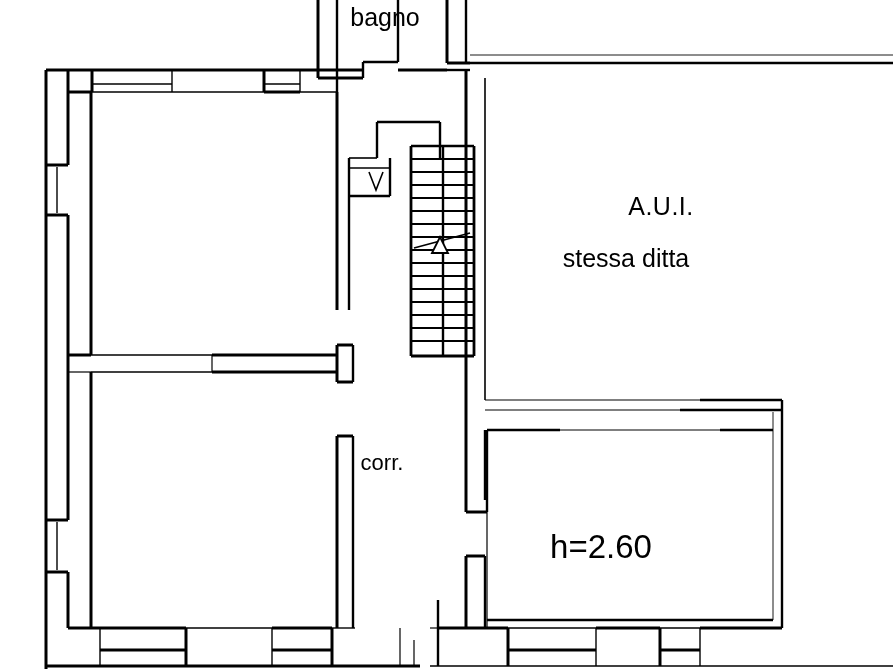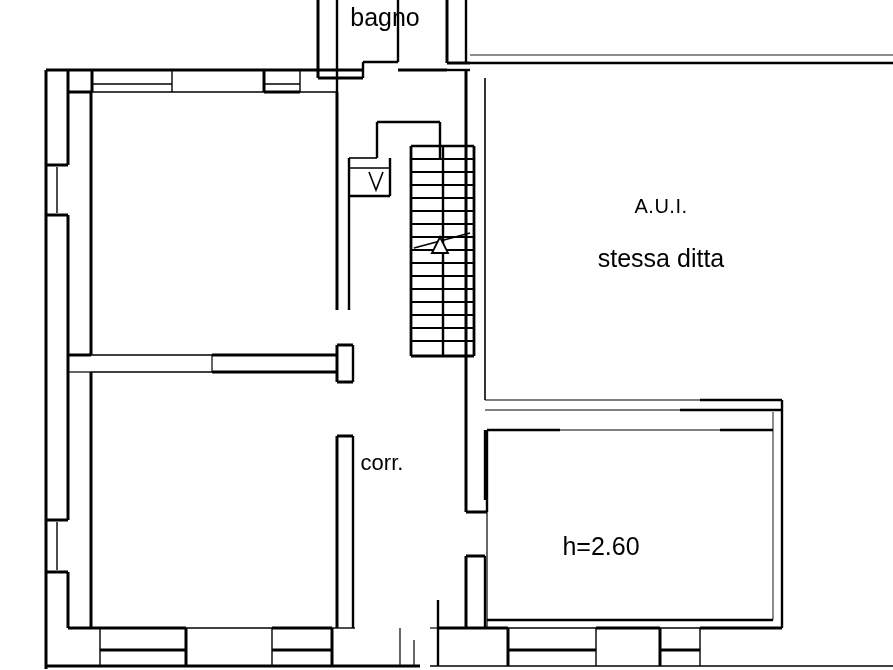--- a/index.html
+++ b/index.html
@@ -38,24 +38,24 @@
   }
   .room-label {
     position: absolute;
     color: #000000;
     font-family: "Liberation Sans", sans-serif;
     white-space: nowrap;
     line-height: 1;
     transform: translate(-50%, -50%);
   }
   .lbl-bagno      { left: 385px; top: 17px;  font-size: 25px; }
-  .lbl-aui        { left: 661px; top: 206px; font-size: 20px; letter-spacing: 0.5px; }
-  .lbl-stessa     { left: 661px; top: 258px; font-size: 25px; }
+  .lbl-aui        { left: 661px; top: 206px; font-size: 25px; letter-spacing: 0.5px; }
+  .lbl-stessa     { left: 626px; top: 258px; font-size: 25px; }
   .lbl-corr       { left: 382px; top: 463px; font-size: 22px; }
-  .lbl-h          { left: 601px; top: 546px; font-size: 25px; }
+  .lbl-h          { left: 601px; top: 546px; font-size: 33px; }
 </style>
 </head>
 <body>
 
 <div id="plan-root">
 
   <svg id="plan-svg" viewBox="0 0 893 670" xmlns="http://www.w3.org/2000/svg">
 
     <rect x="0" y="0" width="893" height="670" fill="#ffffff"></rect>
 

